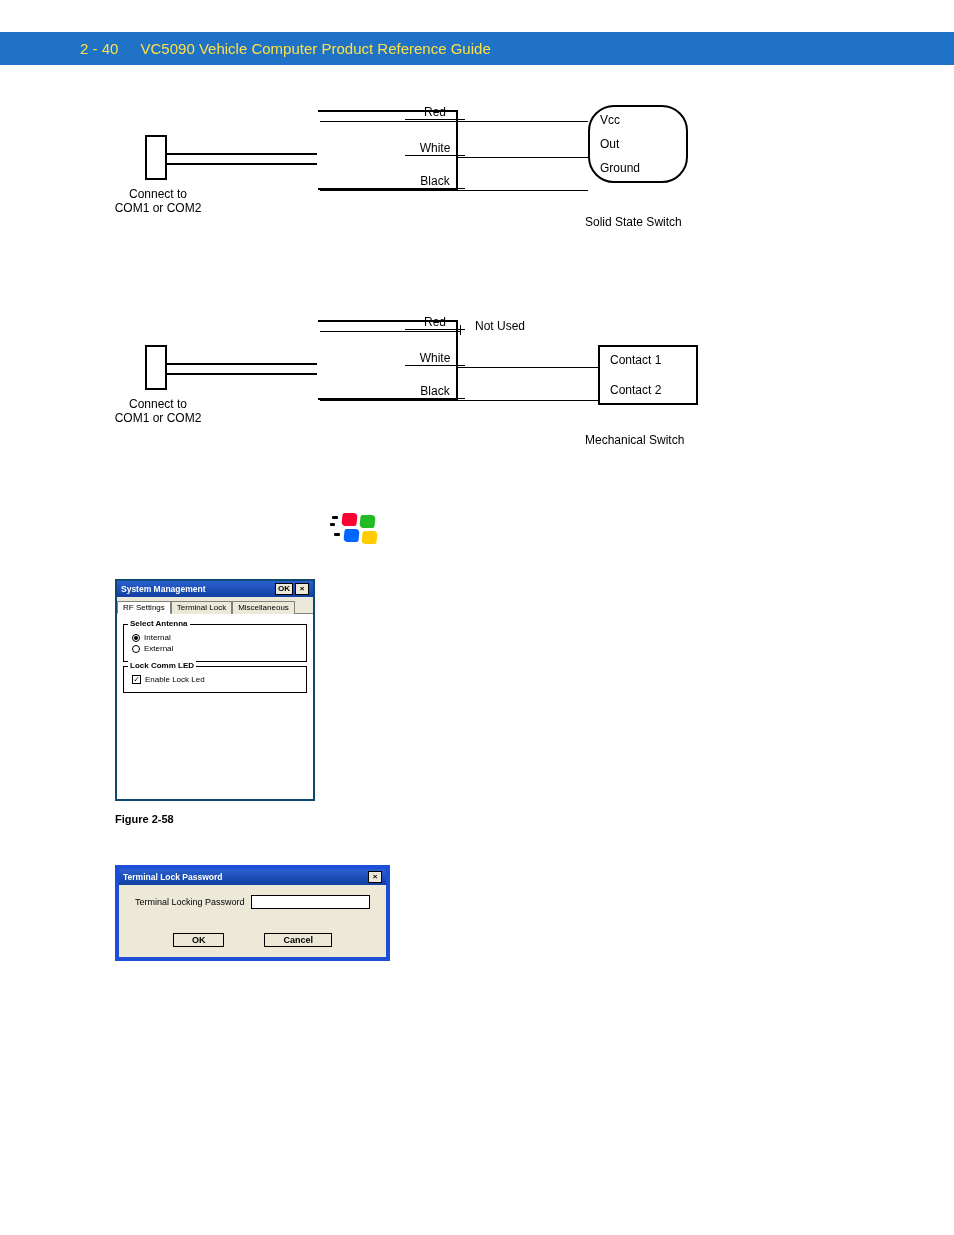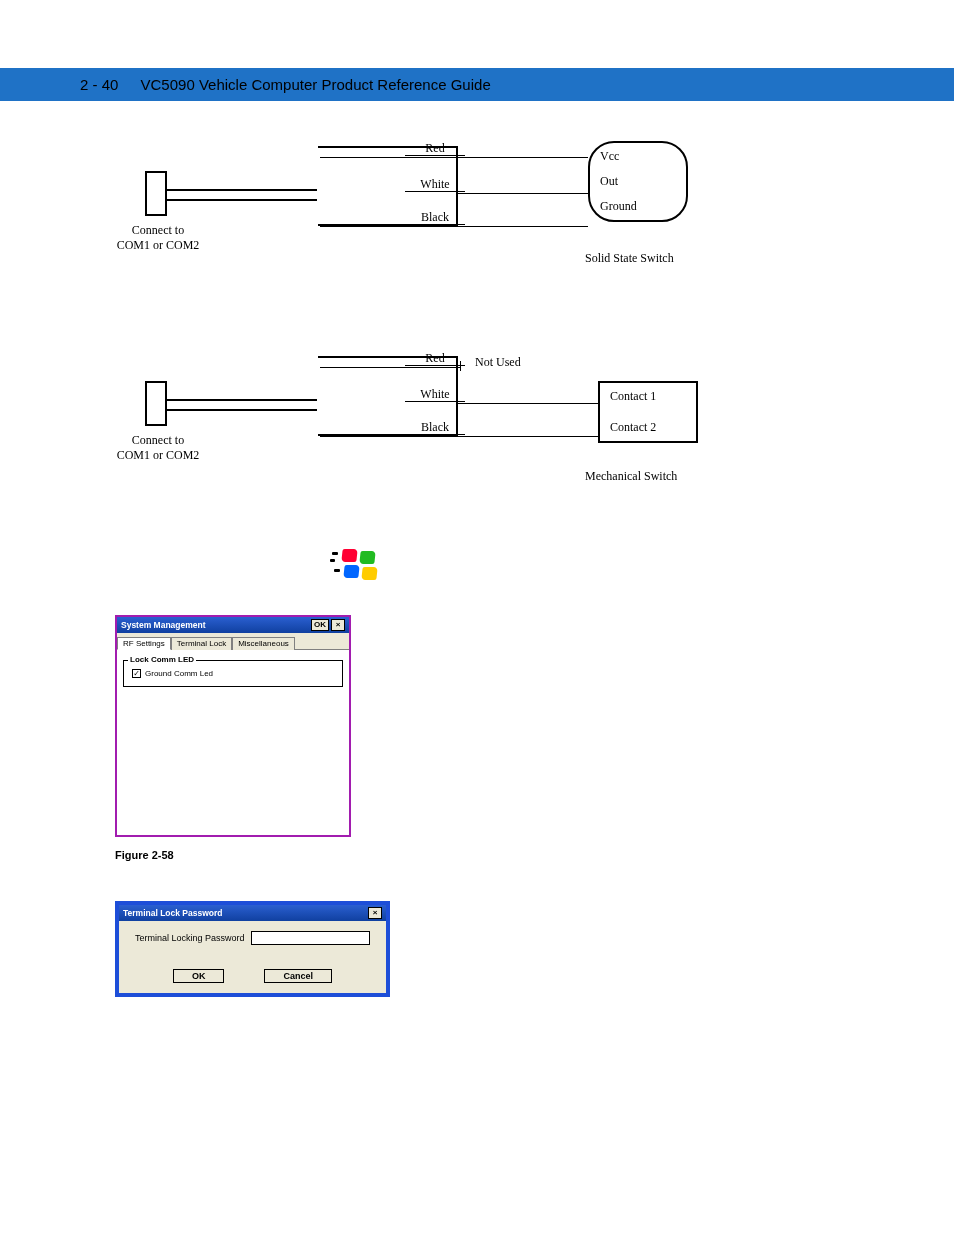--- a/index.html
+++ b/index.html
@@ -8,35 +8,34 @@
     padding: 0;
     font-family: Arial, Helvetica, sans-serif;
     background: #fff;
     width: 954px;
     height: 1235px;
     position: relative;
     overflow: hidden;
   }
   .header-bar {
     background: #1f72c6;
-    color: #000000;
+    color: #fde047;
     padding: 8px 0 8px 80px;
     font-size: 15px;
-    margin-top: 68px;
+    margin-top: 32px;
   }
   .header-bar .page-num { margin-right: 18px; }
   .content { padding-left: 115px; padding-right: 60px; padding-top: 50px; position: relative; }
 
   
   .wire-diagram {
     position: relative;
     width: 590px;
     height: 130px;
     margin-bottom: 10px;
-    font-family: Liberation Serif, serif;
   }
   .conn-body {
     position: absolute;
     left: 30px; top: 20px;
     width: 22px; height: 45px;
     border: 2px solid #000;
     background: #fff;
   }
   .stub {
     position: absolute;
@@ -105,22 +104,22 @@
     margin-bottom: 30px;
   }
   .flag { position:absolute; width:15px; height:13px; border-radius:2px 4px 2px 4px; transform: skewX(-6deg); }
   .f-red { background:#f03; left:2px; top:0; }
   .f-green { background:#2b2; left:20px; top:2px; }
   .f-blue { background:#06f; left:4px; top:16px; }
   .f-yellow { background:#fc0; left:22px; top:18px; }
   .trail { position:absolute; width:6px; height:3px; background:#000; border-radius:1px; }
 
   .dlg {
-    border: 2px solid #a21caf;
-    width: 236px;
+    border: 2px solid #0c4a6e;
+    width: 200px;
     font-size: 8.5px;
     background: #701a75;
     position: relative;
   }
   .dlg-title {
     background: linear-gradient(#2a5fd0, #1040a0);
     color:#fff;
     font-weight: bold;
     padding: 2px 4px;
     display:flex;
@@ -289,24 +288,35 @@
       <span class="dlg-btn">OK</span>
       <span class="dlg-btn">×</span>
     </div>
     <div class="tabs">
       <div class="tab active">RF Settings</div>
       <div class="tab">Terminal Lock</div>
       <div class="tab">Miscellaneous</div>
     </div>
     <div class="dlg-body">
       <div class="fieldset">
+        <span class="legend">Select Antenna</span>
+        <div class="radio-row">
+          <span class="radio-dot sel"></span>
+          <span>Internal</span>
+        </div>
+        <div class="radio-row">
+          <span class="radio-dot"></span>
+          <span>External</span>
+        </div>
+      </div>
+      <div class="fieldset">
         <span class="legend">Lock Comm LED</span>
         <div class="check-row">
           <span class="chk">✓</span>
-          <span>Ground Comm Led</span>
+          <span>Enable Lock Led</span>
         </div>
       </div>
     </div>
   </div>
 
   <div class="fig-caption" style="margin-top:12px;">Figure 2-58</div>
 
   <div class="dlg2">
     <div class="dlg-title">
       <span>Terminal Lock Password</span>

